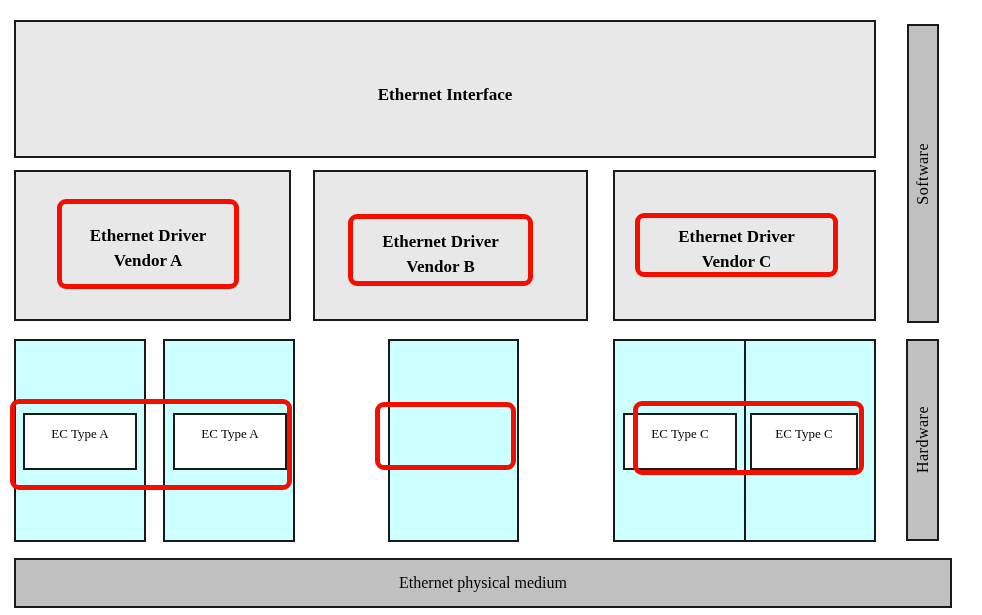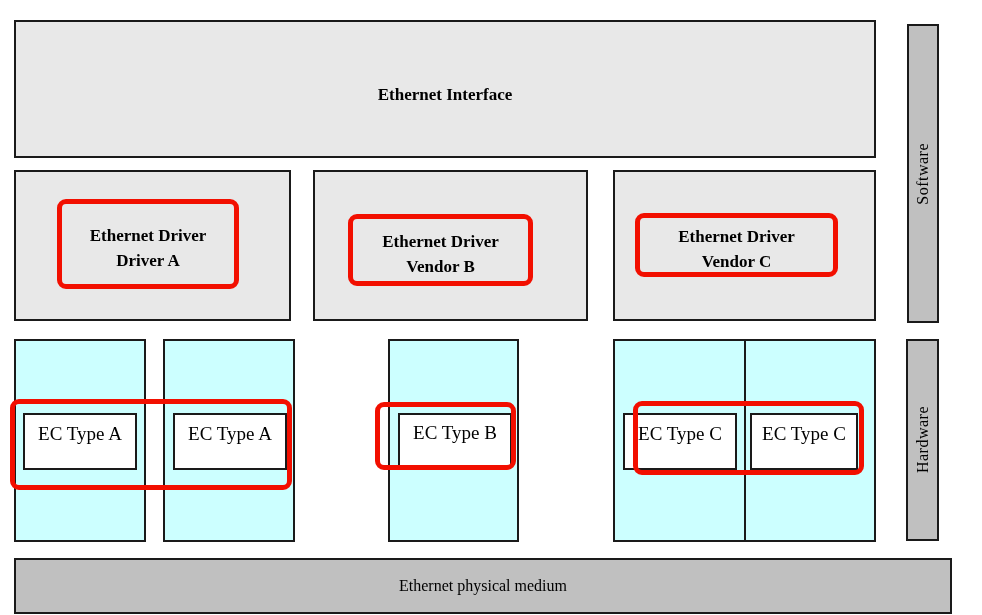--- a/index.html
+++ b/index.html
@@ -7,40 +7,40 @@
   .canvas{position:relative;width:982px;height:615px;background:#fff;overflow:hidden;}
   .abs{position:absolute;box-sizing:border-box;}
   .graybox{background:var(--box-fill);border:2px solid var(--line);}
   .bar{background:var(--bar-fill);border:2px solid var(--line);}
   .cyan{background:var(--cyan-fill);border:2px solid var(--line);}
   .whitebox{background:#fff;border:2px solid var(--line);}
   .redrect{border:5px solid var(--annotation-red);border-radius:9px;background:transparent;}
   .center{display:flex;align-items:center;justify-content:center;text-align:center;}
   .iface-label{font-weight:bold;font-size:17px;text-align:center;}
   .drv-label{font-weight:bold;font-size:17px;line-height:25px;margin-top:7px;}
-  .ec-label{font-size:19px;}
+  .ec-label{font-size:13px;}
   .vbar{display:flex;align-items:center;justify-content:center;}
   .vbar span{writing-mode:vertical-rl;transform:rotate(180deg);font-size:16px;letter-spacing:0.5px;}
   .medium-label{font-size:16px;}
   .divider{background:var(--line);}
 </style>
 </head>
 <body>
 
 <div class="canvas">
 
   <div class="abs graybox center" style="left:14px;top:20px;width:862px;height:138px;padding-top:12px;">
     <span class="iface-label">Ethernet Interface</span>
   </div>
 
   <div class="abs graybox" style="left:14px;top:170px;width:277px;height:151px;">
     <div class="abs redrect center" style="left:41px;top:27px;width:182px;height:90px;">
       <div class="drv-label">
         <span>Ethernet Driver</span><br>
-        <span>Driver A</span>
+        <span>Vendor A</span>
       </div>
     </div>
   </div>
 
   <div class="abs graybox" style="left:313px;top:170px;width:275px;height:151px;">
     <div class="abs redrect center" style="left:33px;top:42px;width:185px;height:72px;">
       <div class="drv-label">
         <span>Ethernet Driver</span><br>
         <span>Vendor B</span>
       </div>
@@ -65,35 +65,32 @@
   <div class="abs cyan" style="left:388px;top:339px;width:131px;height:203px;"></div>
   <div class="abs cyan" style="left:613px;top:339px;width:263px;height:203px;"></div>
   <div class="abs divider" style="left:744px;top:341px;width:2px;height:199px;"></div>
 
   <div class="abs whitebox center" style="left:23px;top:413px;width:114px;height:57px;padding-bottom:16px;">
     <span class="ec-label">EC Type A</span>
   </div>
   <div class="abs whitebox center" style="left:173px;top:413px;width:114px;height:57px;padding-bottom:16px;">
     <span class="ec-label">EC Type A</span>
   </div>
-  <div class="abs whitebox center" style="left:398px;top:413px;width:114px;height:54px;padding-bottom:14px;">
-    <span class="ec-label">EC Type B</span>
-  </div>
   <div class="abs whitebox center" style="left:623px;top:413px;width:114px;height:57px;padding-bottom:16px;">
     <span class="ec-label">EC Type C</span>
   </div>
   <div class="abs whitebox center" style="left:750px;top:413px;width:108px;height:57px;padding-bottom:16px;">
     <span class="ec-label">EC Type C</span>
   </div>
 
   <div class="abs redrect" style="left:10px;top:399px;width:282px;height:91px;"></div>
   <div class="abs redrect" style="left:375px;top:402px;width:141px;height:68px;"></div>
   <div class="abs redrect" style="left:633px;top:401px;width:231px;height:74px;"></div>
 
   <div class="abs bar vbar" style="left:906px;top:339px;width:33px;height:202px;">
     <span>Hardware</span>
   </div>
 
-  <div class="abs bar center" style="left:14px;top:558px;width:938px;height:56px;text-align:center;">
+  <div class="abs bar center" style="left:14px;top:558px;width:938px;height:50px;text-align:center;">
     <span class="medium-label">Ethernet physical medium</span>
   </div>
 
 </div>
 
 </body></html>

